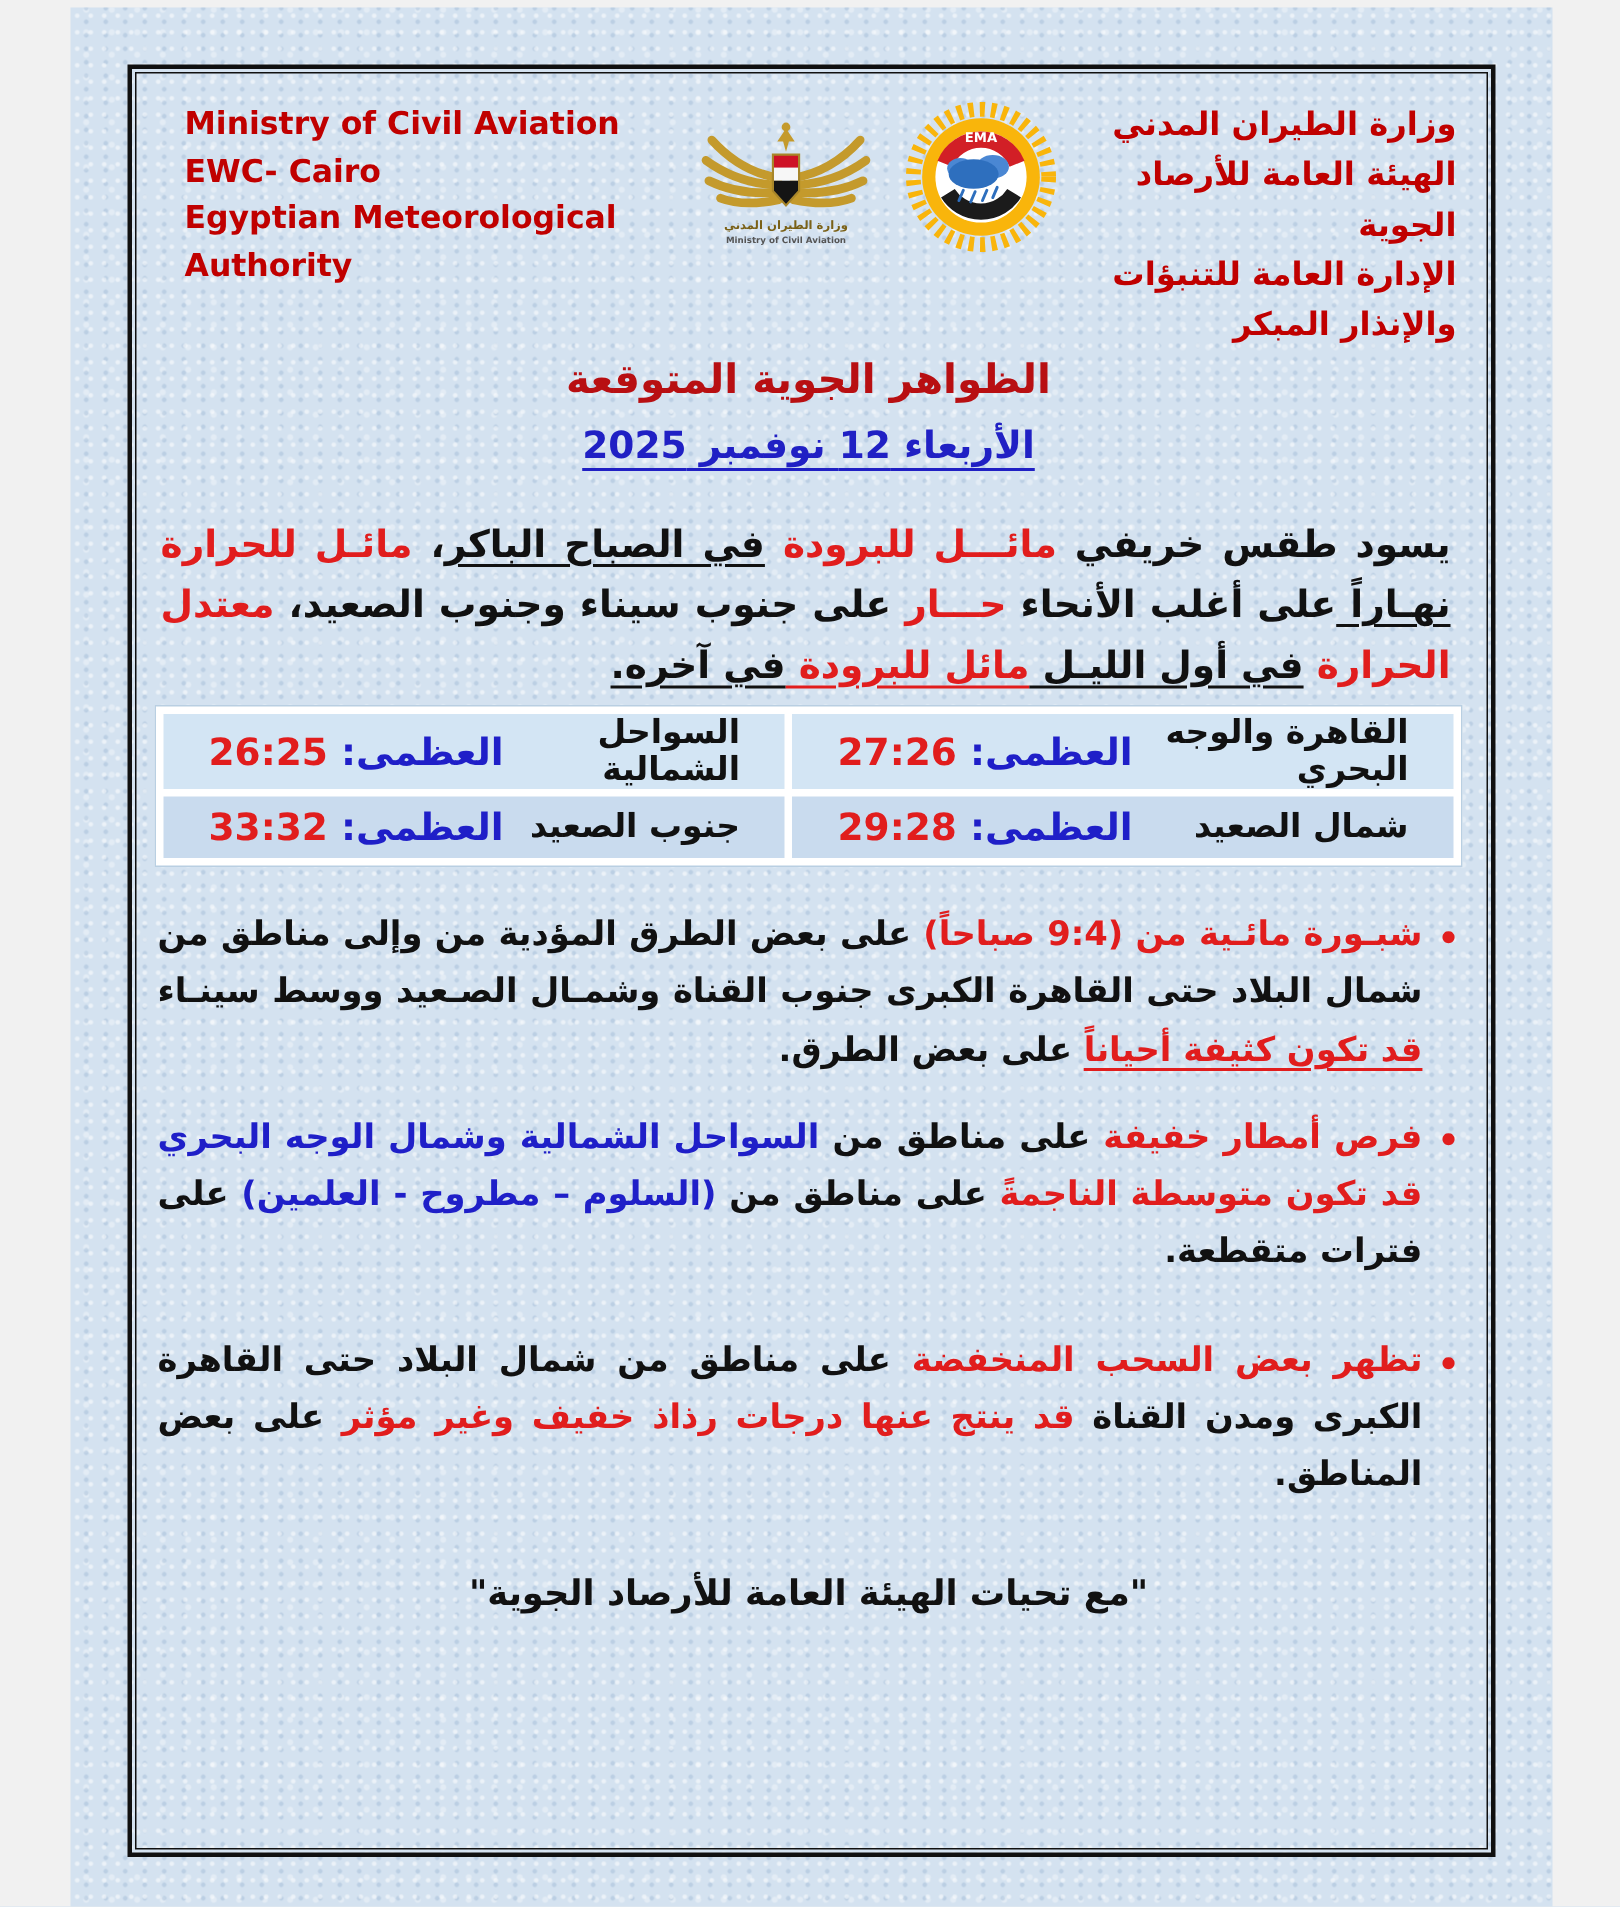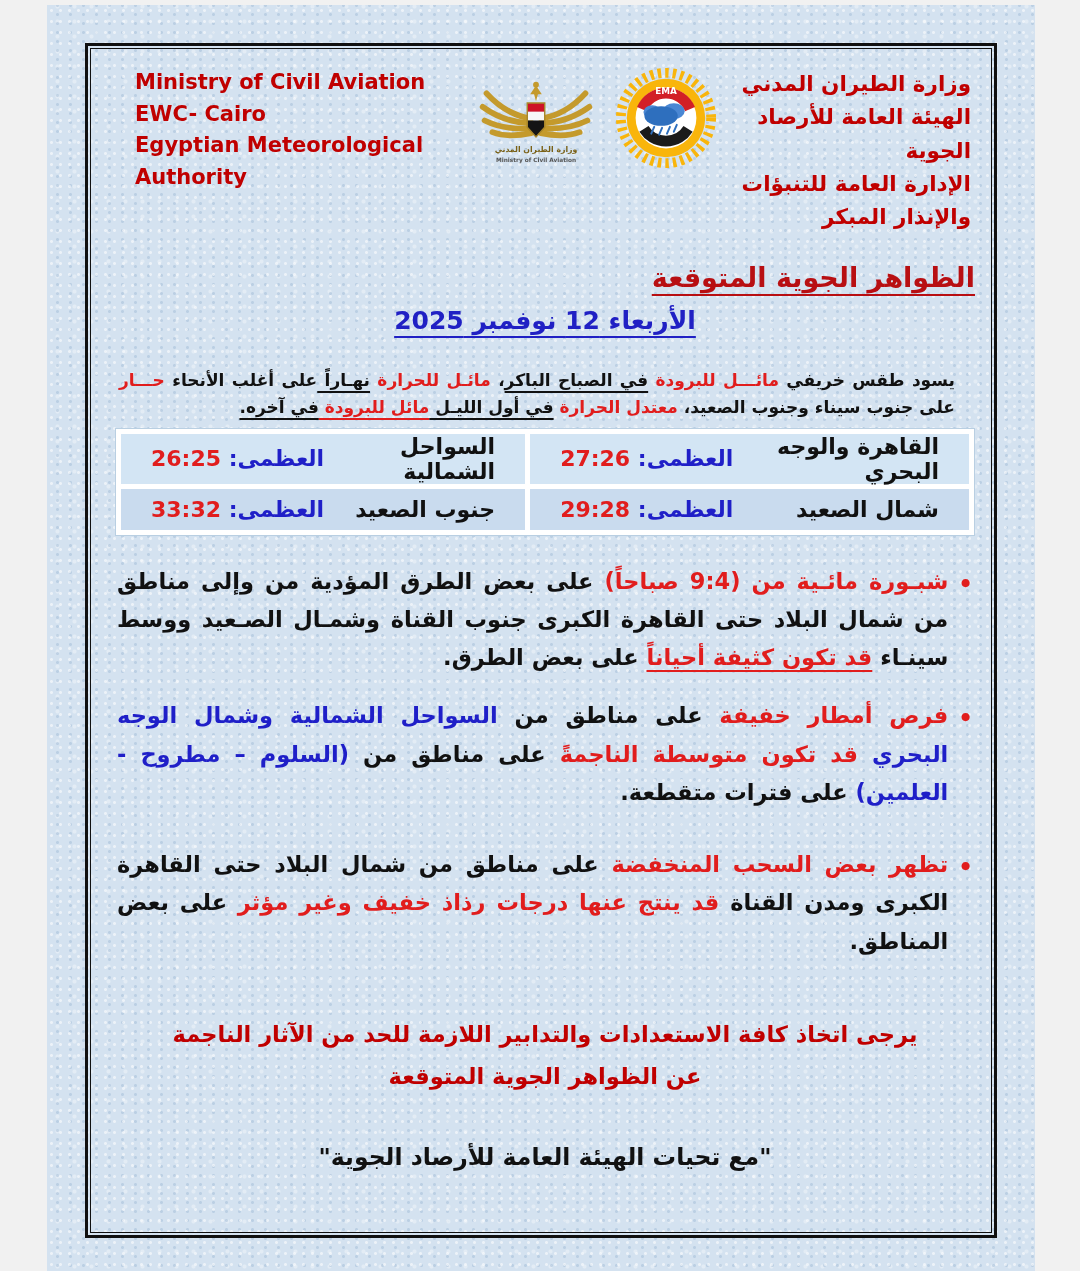--- a/index.html
+++ b/index.html
@@ -20,57 +20,57 @@
     background-size:9px 11px,13px 9px,17px 15px;
     background-position:0 0,4px 5px,2px 9px;
   }
   .frame-outer{
     position:absolute;left:38px;top:38px;width:912px;height:1195px;
     border:3px solid #101010;box-sizing:border-box;padding:2px;
   }
   .frame-inner{
     width:100%;height:100%;box-sizing:border-box;
     border:1px solid #101010;
-    padding:10px 16px 0 24px;overflow:hidden;
+    padding:10px 16px 0 12px;overflow:hidden;
   }
   
   .hdr{display:flex;align-items:flex-start;margin-top:8px;}
   .hdr-en{width:338px;margin-left:20px;color:#c00000;font-size:21px;line-height:1.5;text-align:left;}
   .hdr-ar{flex:1;direction:rtl;text-align:right;color:#c00000;font-size:21.5px;line-height:1.55;padding-right:4px;}
   .logo-moca{width:126px;height:104px;margin-top:2px;flex:0 0 auto;}
   .logo-ema{width:102px;height:102px;margin:0 12px 0 16px;flex:0 0 auto;}
   
   .title{
-    margin-top:28px;direction:rtl;color:#b80f12;font-size:27px;
-    text-decoration:underline;text-decoration-thickness:2px;text-underline-offset:7px;
+    margin-top:4px;text-align:center;direction:rtl;color:#b80f12;font-size:27px;
+    text-decoration-thickness:2px;text-underline-offset:7px;
   }
   .date{
     margin-top:13px;text-align:center;direction:rtl;color:#2020c4;font-size:25px;
     text-decoration:underline;text-decoration-thickness:2px;text-underline-offset:7px;
   }
   
   .summary{
-    margin:32px 20px 0 4px;direction:rtl;text-align:justify;
-    font-size:17px;line-height:1.62;color:#111;
+    margin:32px 8px 0 4px;direction:rtl;text-align:justify;
+    font-size:25px;line-height:1.62;color:#111;
   }
   .red{color:#e11d1d;}
   .blue{color:#1f1fc8;}
   .u{text-decoration:underline;text-decoration-thickness:2px;text-underline-offset:5px;}
   
   .temps-heading{margin-top:20px;text-align:center;direction:rtl;font-size:23px;color:#111;}
   table.temps{
     width:100%;margin-top:6px;border-collapse:separate;border-spacing:5px;
     background:#fff;border:1px solid #b9cfe2;direction:rtl;
   }
   table.temps td{height:41px;padding:0 30px;}
   tr.r1 td{background:#d3e5f4;}
   tr.r2 td{background:#c9dbee;}
   .cellflex{display:flex;justify-content:space-between;align-items:center;direction:rtl;}
   .region{font-size:22px;color:#111;}
-  .val{font-size:22px;white-space:nowrap;direction:rtl;}
+  .val{font-size:25px;white-space:nowrap;direction:rtl;}
   .val .lbl{color:#1f1fc8;}
   .val .num{color:#e11d1d;}
   
   .bullets{margin:26px 2px 0 2px;direction:rtl;}
   .bullet{display:flex;gap:10px;margin-bottom:20px;font-size:22.5px;line-height:1.7;color:#111;}
   .bullet .marker{color:#e11d1d;font-size:23px;padding-top:3px;flex:0 0 auto;}
   .bullet .btext{flex:1;text-align:justify;}
   .bullet.b3{margin-top:34px;}
   
   .advice{margin-top:54px;text-align:center;direction:rtl;color:#c00000;font-size:22.5px;line-height:1.85;}
@@ -193,22 +193,18 @@
           <div class="btext"><span class="red">فرص أمطار خفيفة </span><span>على مناطق من </span><span class="blue">السواحل الشمالية وشمال الوجه البحري </span><span class="red">قد تكون متوسطة الناجمةً </span><span>على مناطق من </span><span class="blue">(السلوم – مطروح - العلمين) </span><span>على فترات متقطعة.</span></div>
         </div>
 
         <div class="bullet b3">
           <span class="marker">•</span>
           <div class="btext"><span class="red">تظهر بعض السحب المنخفضة </span><span>على مناطق من شمال البلاد حتى القاهرة الكبرى ومدن القناة </span><span class="red">قد ينتج عنها درجات رذاذ خفيف وغير مؤثر </span><span>على بعض المناطق.</span></div>
         </div>
 
       </div>
 
-      <div class="advice">
-        <div>يرجى اتخاذ كافة الاستعدادات والتدابير اللازمة للحد من الآثار الناجمة</div>
-        <div>عن الظواهر الجوية المتوقعة</div>
-      </div>
 
       <div class="closing">"مع تحيات الهيئة العامة للأرصاد الجوية"</div>
 
     </div>
   </div>
 </div>
 
 </body></html>

